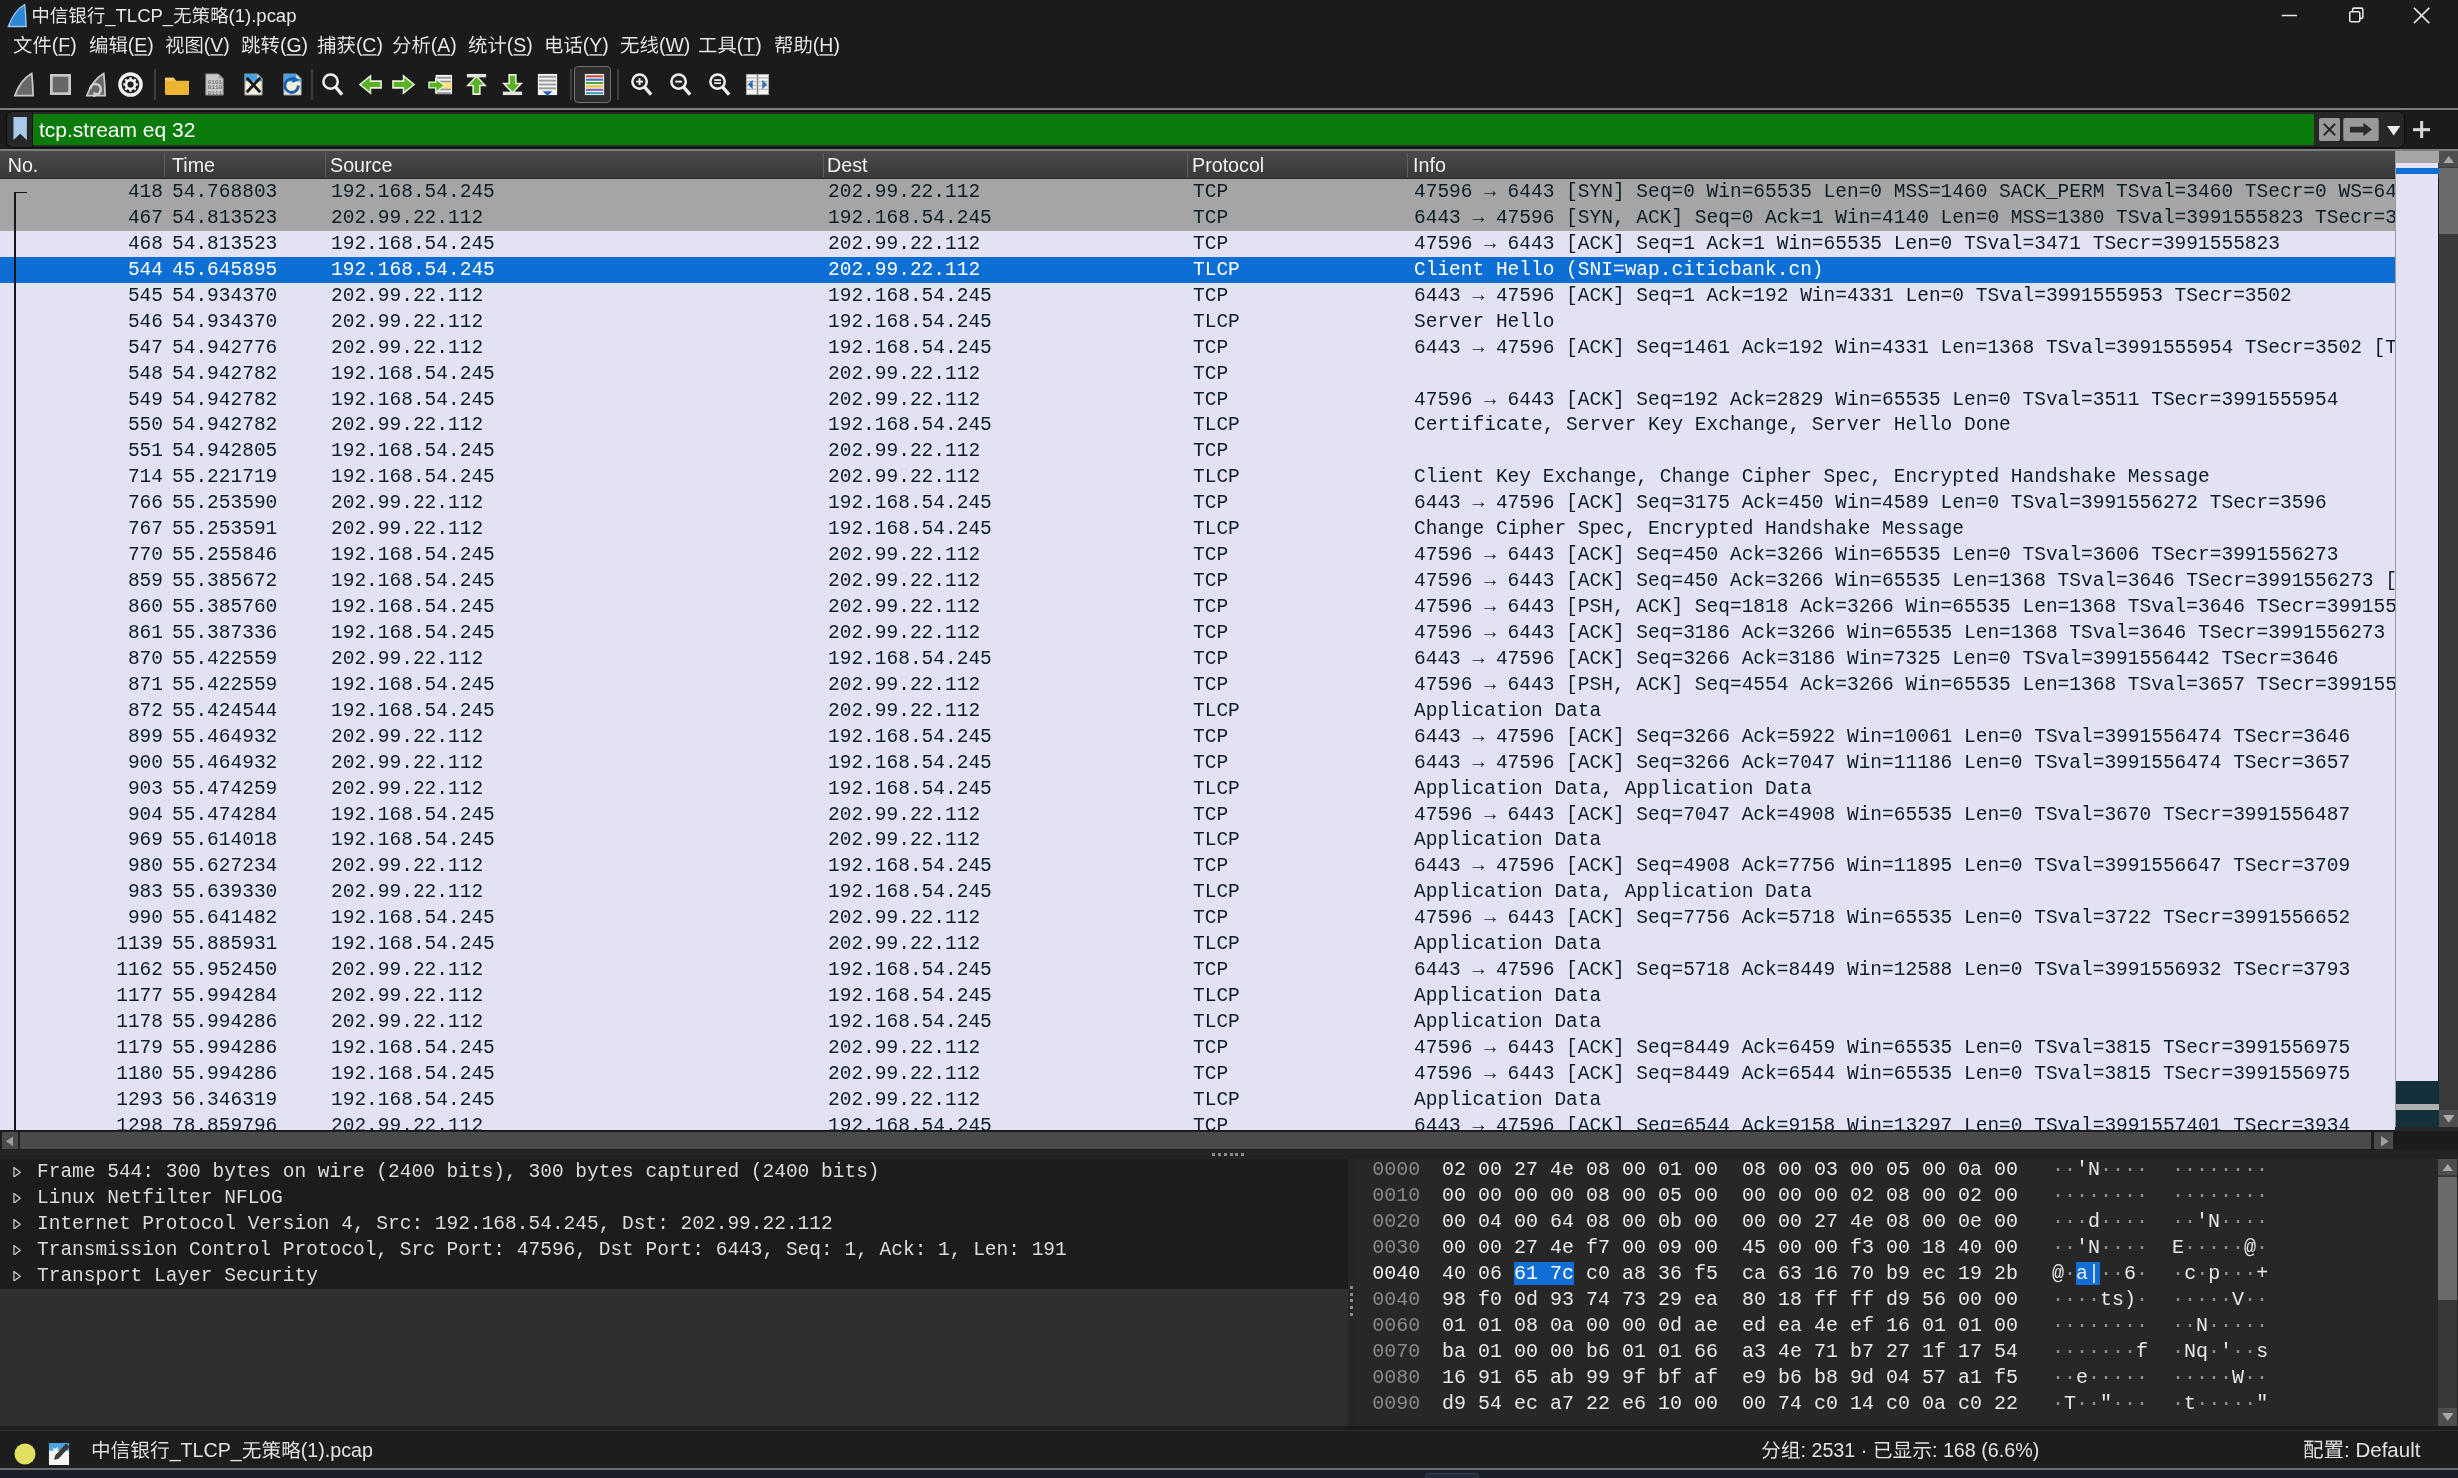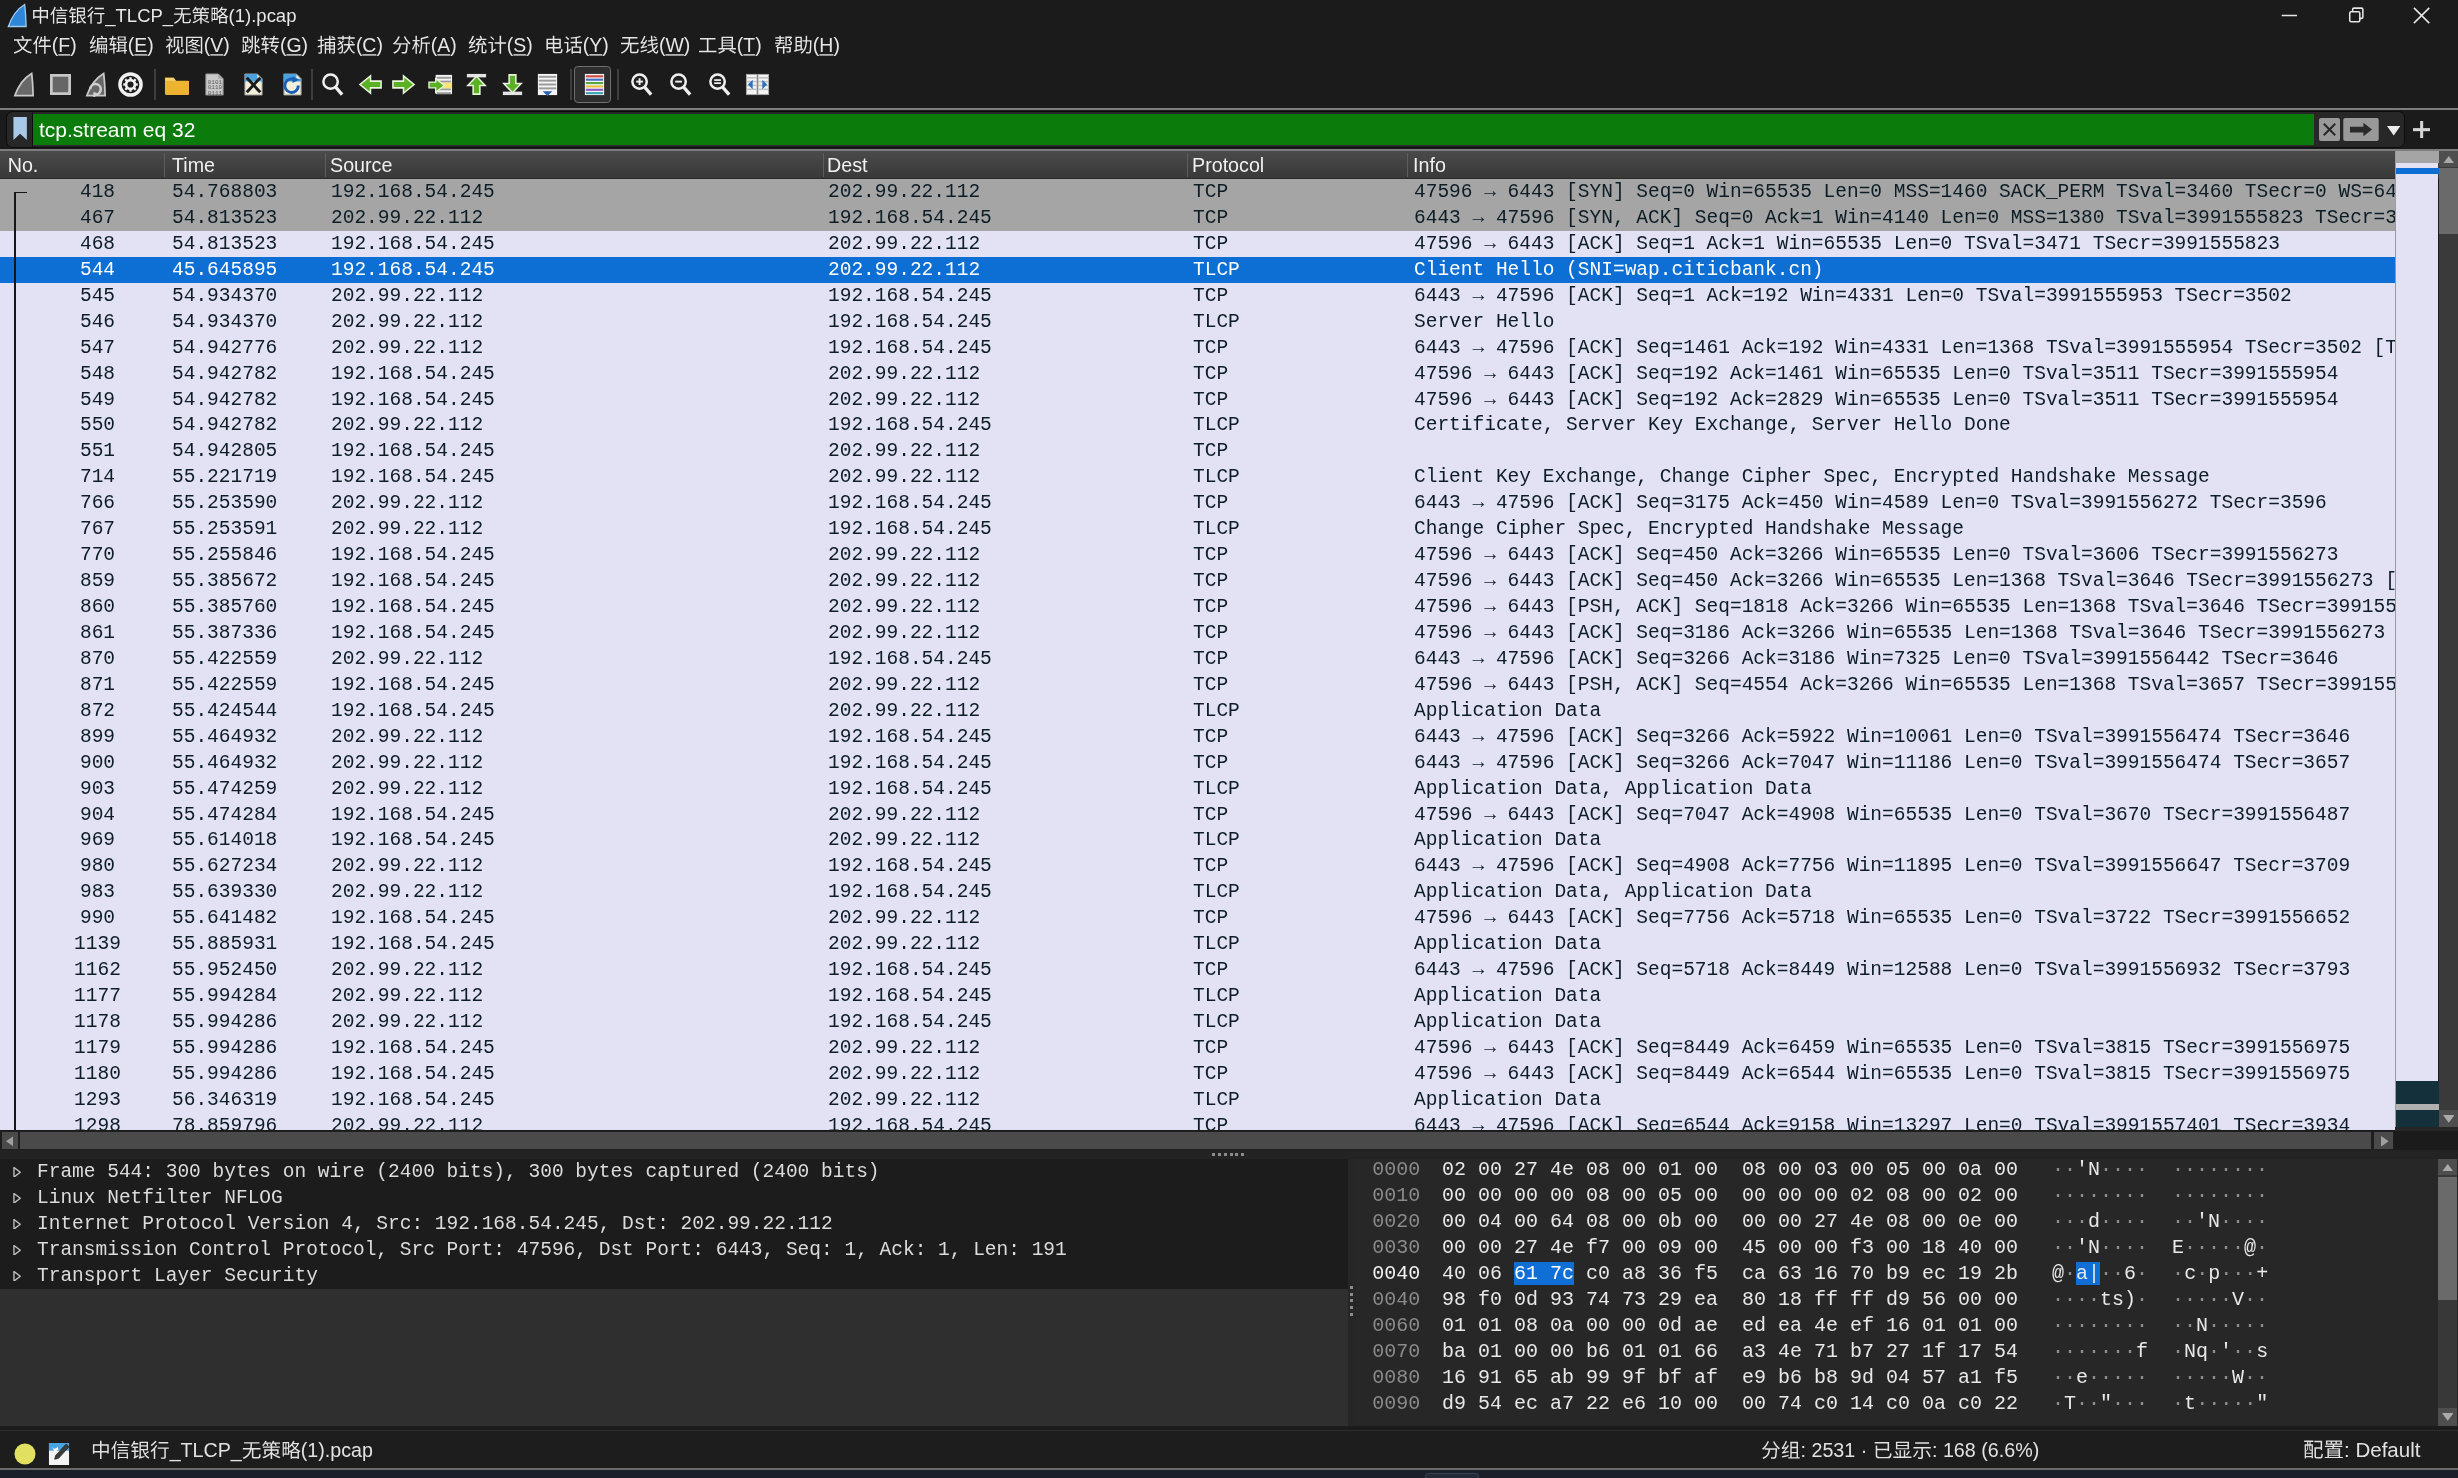--- a/index.html
+++ b/index.html
@@ -13,21 +13,21 @@
 #filterbar{left:0;top:110px;width:2458px;height:39px;background:#1b1b1b}
 #fwidget{left:5.8px;top:111px;width:2399px;height:37px;background:#272727;border:1px solid #0c0c0c;border-radius:6.7px}
 #fgreen{left:33px;top:114px;width:2281px;height:31px;background:#0b7c0b}
 #ftext{left:39px;top:114px;height:31px;line-height:31px;color:#fff;font-size:21px}
 #header{left:0;top:151px;width:2458px;height:28px;background:linear-gradient(#4a4a4a,#393939);border-bottom:1px solid #2a2a2a}
 .hsep{position:absolute;top:1.9px;width:1px;height:24px;background:#5e5e5e}
 .hlabel{position:absolute;top:0;height:28px;line-height:29px;color:#f0f0f0;font-size:19.7px}
 #plist{left:0;top:179px;width:2395px;height:951px;overflow:hidden;background:#e3e2f4}
 .prow{position:absolute;left:0;width:2395px;height:26px;font-family:"Liberation Mono",monospace;font-size:19.5px;color:#0d1d26;white-space:pre}
 .prow span{position:absolute;top:0;height:26px;line-height:26.4px}
-.prow .no{width:163px;text-align:center;left:16px}
+.prow .no{width:163px;text-align:right;left:0}
 .gray{background:#a5a5a5}
 .lav{background:#e3e2f4}
 .sel{background:#0d6fd4;color:#fff}
 #minimap{left:2395px;top:151px;width:43px;height:976px;background:#e3e2f4;border-left:1px solid #9b9b9b}
 #vsb{left:2439px;top:151px;width:19px;height:976px;background:#3a3a3a}
 #hsb{left:0;top:1131px;width:2394px;height:19px;background:#1e1e1e}
 #splith{left:0;top:1150px;width:2458px;height:8.6px;background:#232323}
 #lower{left:0;top:1159px;width:2458px;height:267px;background:#262626}
 .drow{position:absolute;left:0;width:1348px;height:26px;background:#1c1c1c;color:#dcdcdc;font-family:"Liberation Mono",monospace;font-size:19.5px;line-height:26.4px;white-space:pre}
 #dbelow{left:0;top:130px;width:1348px;height:137px;background:#2f2f2f}
@@ -367,21 +367,21 @@
 <div class="hlabel" style="left:1413px">Info</div>
 </div>
 <div id="plist" class="abs">
 <div class="prow gray" style="top:0px"><span class="no">418</span><span style="left:172px">54.768803</span><span style="left:331px">192.168.54.245</span><span style="left:828px">202.99.22.112</span><span style="left:1193px">TCP</span><span style="left:1414px">47596 → 6443 [SYN] Seq=0 Win=65535 Len=0 MSS=1460 SACK_PERM TSval=3460 TSecr=0 WS=64</span></div>
 <div class="prow gray" style="top:26px"><span class="no">467</span><span style="left:172px">54.813523</span><span style="left:331px">202.99.22.112</span><span style="left:828px">192.168.54.245</span><span style="left:1193px">TCP</span><span style="left:1414px">6443 → 47596 [SYN, ACK] Seq=0 Ack=1 Win=4140 Len=0 MSS=1380 TSval=3991555823 TSecr=3460 WS=64</span></div>
 <div class="prow lav" style="top:52px"><span class="no">468</span><span style="left:172px">54.813523</span><span style="left:331px">192.168.54.245</span><span style="left:828px">202.99.22.112</span><span style="left:1193px">TCP</span><span style="left:1414px">47596 → 6443 [ACK] Seq=1 Ack=1 Win=65535 Len=0 TSval=3471 TSecr=3991555823</span></div>
 <div class="prow sel" style="top:78px"><span class="no">544</span><span style="left:172px">45.645895</span><span style="left:331px">192.168.54.245</span><span style="left:828px">202.99.22.112</span><span style="left:1193px">TLCP</span><span style="left:1414px">Client Hello (SNI=wap.citicbank.cn)</span></div>
 <div class="prow lav" style="top:104px"><span class="no">545</span><span style="left:172px">54.934370</span><span style="left:331px">202.99.22.112</span><span style="left:828px">192.168.54.245</span><span style="left:1193px">TCP</span><span style="left:1414px">6443 → 47596 [ACK] Seq=1 Ack=192 Win=4331 Len=0 TSval=3991555953 TSecr=3502</span></div>
 <div class="prow lav" style="top:130px"><span class="no">546</span><span style="left:172px">54.934370</span><span style="left:331px">202.99.22.112</span><span style="left:828px">192.168.54.245</span><span style="left:1193px">TLCP</span><span style="left:1414px">Server Hello</span></div>
 <div class="prow lav" style="top:156px"><span class="no">547</span><span style="left:172px">54.942776</span><span style="left:331px">202.99.22.112</span><span style="left:828px">192.168.54.245</span><span style="left:1193px">TCP</span><span style="left:1414px">6443 → 47596 [ACK] Seq=1461 Ack=192 Win=4331 Len=1368 TSval=3991555954 TSecr=3502 [TCP segment of a reassembled PDU]</span></div>
-<div class="prow lav" style="top:182px"><span class="no">548</span><span style="left:172px">54.942782</span><span style="left:331px">192.168.54.245</span><span style="left:828px">202.99.22.112</span><span style="left:1193px">TCP</span><span style="left:1414px">47596 → 6443 [ACK] Seq=192 Ack=1461 Win=65535 Len=0 TSval=3511 TSecr=3991555954</span></div>
+<div class="prow lav" style="top:182px"><span class="no">548</span><span style="left:172px">54.942782</span><span style="left:331px">192.168.54.245</span><span style="left:828px">202.99.22.112</span><span style="left:1193px">TCP</span></div>
 <div class="prow lav" style="top:208px"><span class="no">549</span><span style="left:172px">54.942782</span><span style="left:331px">192.168.54.245</span><span style="left:828px">202.99.22.112</span><span style="left:1193px">TCP</span><span style="left:1414px">47596 → 6443 [ACK] Seq=192 Ack=2829 Win=65535 Len=0 TSval=3511 TSecr=3991555954</span></div>
 <div class="prow lav" style="top:233px"><span class="no">550</span><span style="left:172px">54.942782</span><span style="left:331px">202.99.22.112</span><span style="left:828px">192.168.54.245</span><span style="left:1193px">TLCP</span><span style="left:1414px">Certificate, Server Key Exchange, Server Hello Done</span></div>
 <div class="prow lav" style="top:259px"><span class="no">551</span><span style="left:172px">54.942805</span><span style="left:331px">192.168.54.245</span><span style="left:828px">202.99.22.112</span><span style="left:1193px">TCP</span></div>
 <div class="prow lav" style="top:285px"><span class="no">714</span><span style="left:172px">55.221719</span><span style="left:331px">192.168.54.245</span><span style="left:828px">202.99.22.112</span><span style="left:1193px">TLCP</span><span style="left:1414px">Client Key Exchange, Change Cipher Spec, Encrypted Handshake Message</span></div>
 <div class="prow lav" style="top:311px"><span class="no">766</span><span style="left:172px">55.253590</span><span style="left:331px">202.99.22.112</span><span style="left:828px">192.168.54.245</span><span style="left:1193px">TCP</span><span style="left:1414px">6443 → 47596 [ACK] Seq=3175 Ack=450 Win=4589 Len=0 TSval=3991556272 TSecr=3596</span></div>
 <div class="prow lav" style="top:337px"><span class="no">767</span><span style="left:172px">55.253591</span><span style="left:331px">202.99.22.112</span><span style="left:828px">192.168.54.245</span><span style="left:1193px">TLCP</span><span style="left:1414px">Change Cipher Spec, Encrypted Handshake Message</span></div>
 <div class="prow lav" style="top:363px"><span class="no">770</span><span style="left:172px">55.255846</span><span style="left:331px">192.168.54.245</span><span style="left:828px">202.99.22.112</span><span style="left:1193px">TCP</span><span style="left:1414px">47596 → 6443 [ACK] Seq=450 Ack=3266 Win=65535 Len=0 TSval=3606 TSecr=3991556273</span></div>
 <div class="prow lav" style="top:389px"><span class="no">859</span><span style="left:172px">55.385672</span><span style="left:331px">192.168.54.245</span><span style="left:828px">202.99.22.112</span><span style="left:1193px">TCP</span><span style="left:1414px">47596 → 6443 [ACK] Seq=450 Ack=3266 Win=65535 Len=1368 TSval=3646 TSecr=3991556273 [TCP segment of a reassembled PDU]</span></div>
 <div class="prow lav" style="top:415px"><span class="no">860</span><span style="left:172px">55.385760</span><span style="left:331px">192.168.54.245</span><span style="left:828px">202.99.22.112</span><span style="left:1193px">TCP</span><span style="left:1414px">47596 → 6443 [PSH, ACK] Seq=1818 Ack=3266 Win=65535 Len=1368 TSval=3646 TSecr=3991556273 [TCP segment of a reassembled PDU]</span></div>
 <div class="prow lav" style="top:441px"><span class="no">861</span><span style="left:172px">55.387336</span><span style="left:331px">192.168.54.245</span><span style="left:828px">202.99.22.112</span><span style="left:1193px">TCP</span><span style="left:1414px">47596 → 6443 [ACK] Seq=3186 Ack=3266 Win=65535 Len=1368 TSval=3646 TSecr=3991556273 [TCP segment of a reassembled PDU]</span></div>

